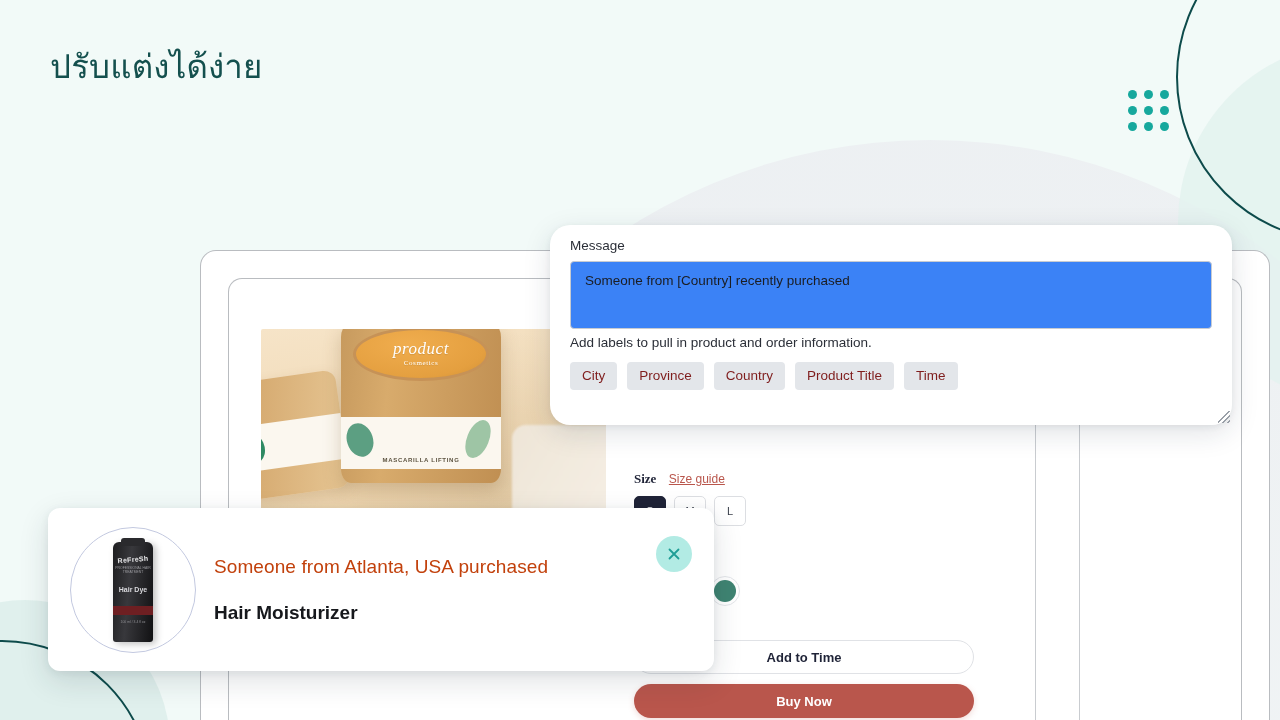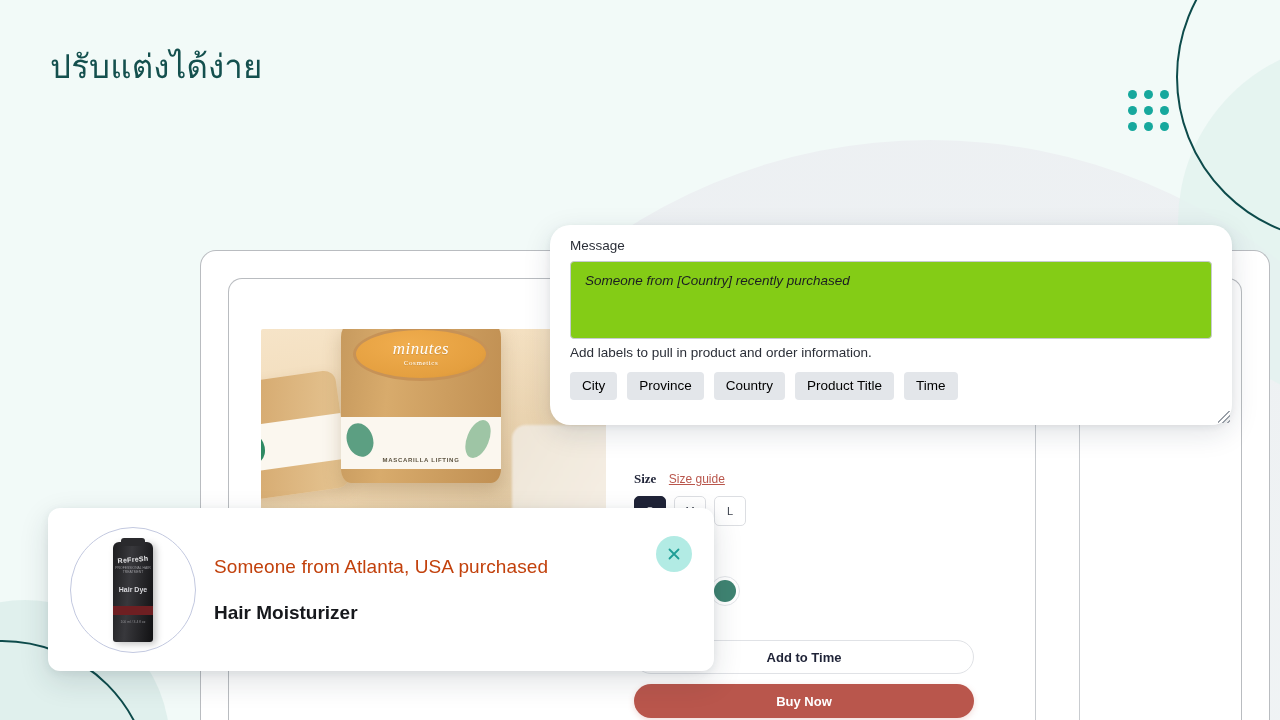--- a/index.html
+++ b/index.html
@@ -297,50 +297,49 @@
     border-radius: 20px;
     box-shadow: 0 8px 28px rgba(25,40,60,.13), 0 2px 6px rgba(25,40,60,.07);
     padding: 13px 20px 0 20px;
   }
   .msg-label {
     font-size: 13.5px; color: #2b2f38;
     margin-bottom: 8px;
   }
   .msg-box {
     position: relative;
-    height: 78px;
+    height: 68px;
     border: 1px solid #c7cbd1;
     border-radius: 4px;
-    background: #84cc16;
+    background: #3b82f6;
     padding: 11px 14px;
     font-size: 13.5px;
     color: #1b1d22;
     overflow: hidden;
-    font-style: italic;
   }
   .resize-h {
     position: absolute; right: 2px; bottom: 2px;
     width: 12px; height: 12px;
     background:
       linear-gradient(135deg, transparent 0 44%, #9aa0a8 44% 52%, transparent 52% 66%),
       linear-gradient(135deg, transparent 0 66%, #9aa0a8 66% 74%, transparent 74% 86%),
       linear-gradient(135deg, transparent 0 86%, #9aa0a8 86% 94%, transparent 94%);
   }
   .msg-hint {
     margin-top: 6px;
     font-size: 13.5px;
     color: #2b2f38;
   }
   .chips { display: flex; gap: 10px; margin-top: 12px; }
   .chip {
     background: #e3e6ea;
     border-radius: 4px;
     padding: 7px 12px;
     font-size: 13.5px;
-    color: #000000;
+    color: #7f1d1d;
     line-height: 1;
   }
 
   
   .notif {
     position: absolute;
     left: 48px; top: 508px;
     width: 666px; height: 163px;
     background: #fff;
     border-radius: 12px;
@@ -450,21 +449,21 @@
     <div class="frame-inner-pad">
 
       <div class="gallery">
         <div class="hero-img">
           <div class="jar-side">
             <div class="sband"></div>
           </div>
           <div class="jar-main">
             <div class="lid"></div>
             <div class="brand">
-              <span>minutes</span>
+              <span>product</span>
               <small>Cosmetics</small>
             </div>
             <div class="band">
               <em>MASCARILLA LIFTING</em>
             </div>
           </div>
           <div class="jar-blur"></div>
         </div>
         <div class="thumb-row">
           <div class="thumb t1">

